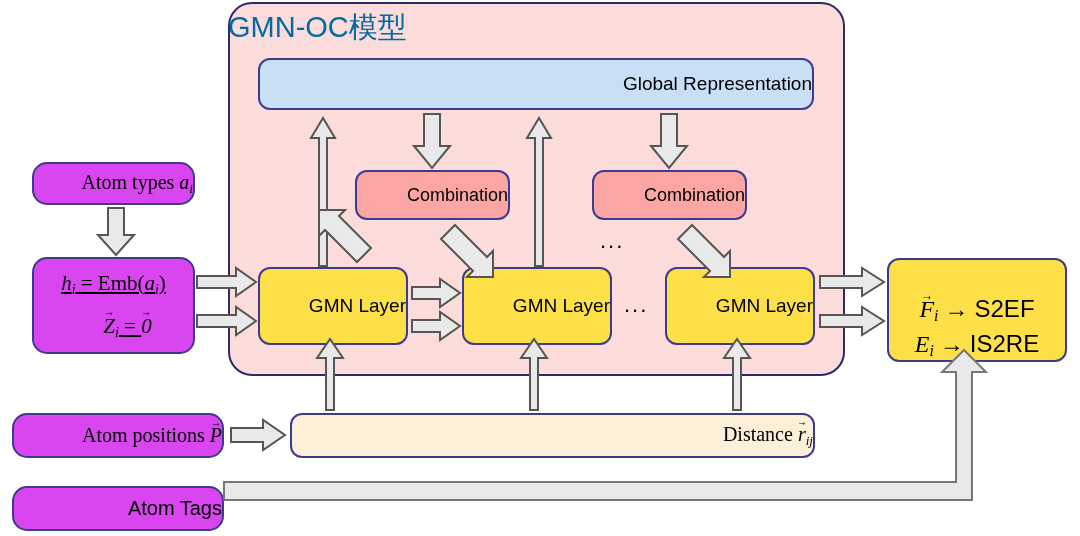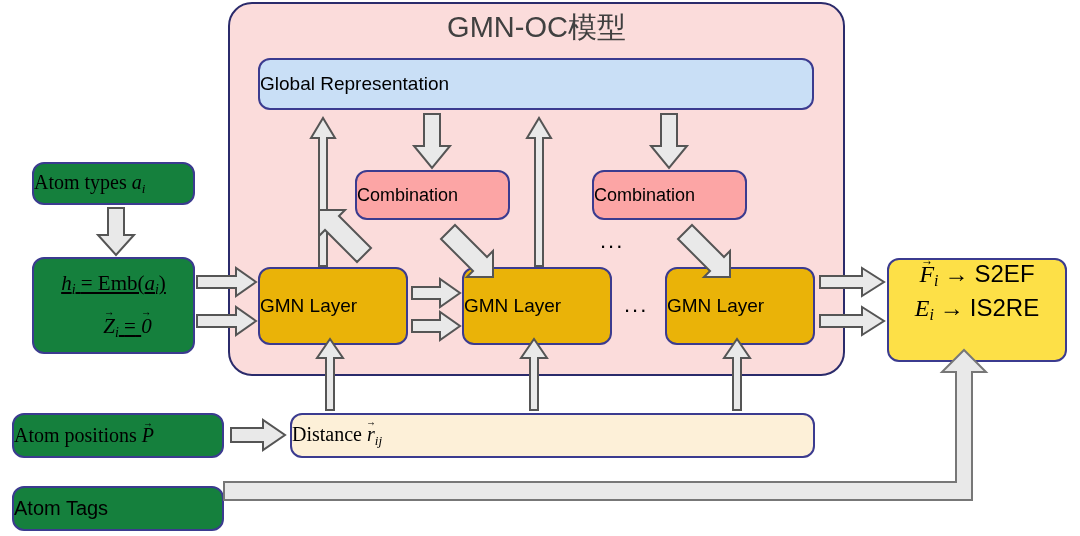--- a/index.html
+++ b/index.html
@@ -1,36 +1,36 @@
 <!DOCTYPE html>
 <html><head>
 <meta charset="utf-8">
 <style>
   html,body{margin:0;padding:0;background:#ffffff;}
   body{width:1080px;height:536px;overflow:hidden;
        font-family:"Liberation Sans",sans-serif;}
   #stage{position:relative;width:1080px;height:536px;background:#fff;}
 
   .box{position:absolute;box-sizing:border-box;display:flex;
-       align-items:center;justify-content:flex-start;text-align:center;
+       align-items:center;justify-content:flex-end;text-align:center;
        border:2px solid #3b3b8f;border-radius:12px;}
 
   .panel{background:#fbdcdb;border:2px solid #2b2b6b;border-radius:22px;}
 
   .glob{background:#c9dff6;}
-  .gmn{background:#eab308;}
+  .gmn{background:#fde047;}
   .comb{background:#fca5a5;}
-  .cream{background:#15803d;}
+  .cream{background:#d946ef;border-radius:15px;}
   .cream2{background:#fdf0d8;}
   .green{background:#fde047;}
 
   .sans{font-family:"Liberation Sans",sans-serif;}
   .serif{font-family:"Liberation Serif",serif;}
 
-  .title{position:absolute;text-align:center;font-size:29px;color:#404040;
+  .title{position:absolute;font-size:29px;color:#0369a1;
          font-family:"Liberation Sans",sans-serif;}
 
   .ell{position:absolute;color:#000;font-size:22px;letter-spacing:2px;
        font-family:"Liberation Sans",sans-serif;}
 
   svg.ov{position:absolute;left:0;top:0;width:1080px;height:536px;
          pointer-events:none;}
 
   .mi{font-style:italic;font-family:"Liberation Serif",serif;}
   .sub{font-size:0.66em;vertical-align:-0.28em;font-style:italic;}

